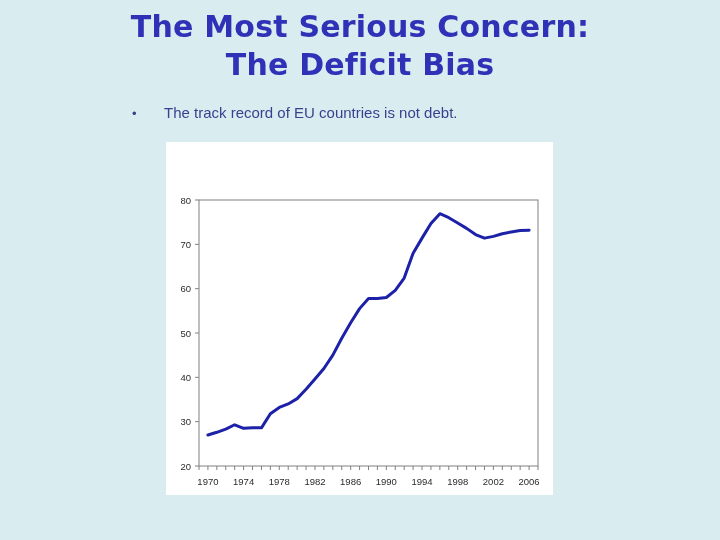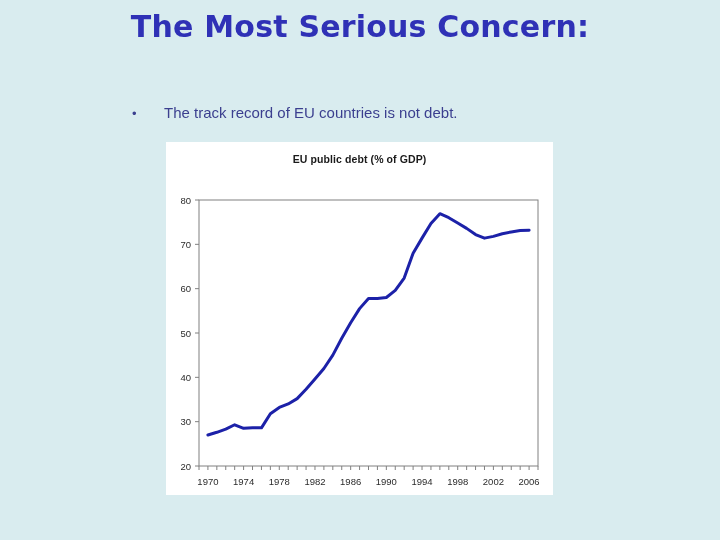--- a/index.html
+++ b/index.html
@@ -91,29 +91,29 @@
     top: 0;
   }
 </style>
 </head>
 <body>
 
 <div class="slide">
 
   <div class="slide-title">
     <div>The Most Serious Concern:</div>
+    <div>The Deficit Bias</div>
   </div>
 
   <div class="bullet-row">
     <span class="bullet-mark">•</span>
     <span class="bullet-text">The track record of EU countries is not debt.</span>
   </div>
 
   <div class="chart-panel">
-    <div class="chart-title">EU public debt (% of GDP)</div>
     <div class="plot-wrap">
       <svg class="plot-svg" id="chart-svg" width="387" height="353">
           <rect x="33" y="58" width="339" height="266" fill="none" stroke="#808080" stroke-width="1"></rect>
           <line x1="29" y1="324" x2="33" y2="324" stroke="#808080" stroke-width="1"></line>
           <text x="25" y="327.5" text-anchor="end" font-family="&quot;Liberation Sans&quot;, sans-serif" font-size="9.5" fill="#2b2b2b">20</text>
           <line x1="29" y1="279.6666666666667" x2="33" y2="279.6666666666667" stroke="#808080" stroke-width="1"></line>
           <text x="25" y="283.1666666666667" text-anchor="end" font-family="&quot;Liberation Sans&quot;, sans-serif" font-size="9.5" fill="#2b2b2b">30</text>
           <line x1="29" y1="235.33333333333334" x2="33" y2="235.33333333333334" stroke="#808080" stroke-width="1"></line>
           <text x="25" y="238.83333333333334" text-anchor="end" font-family="&quot;Liberation Sans&quot;, sans-serif" font-size="9.5" fill="#2b2b2b">40</text>
           <line x1="29" y1="191" x2="33" y2="191" stroke="#808080" stroke-width="1"></line>

